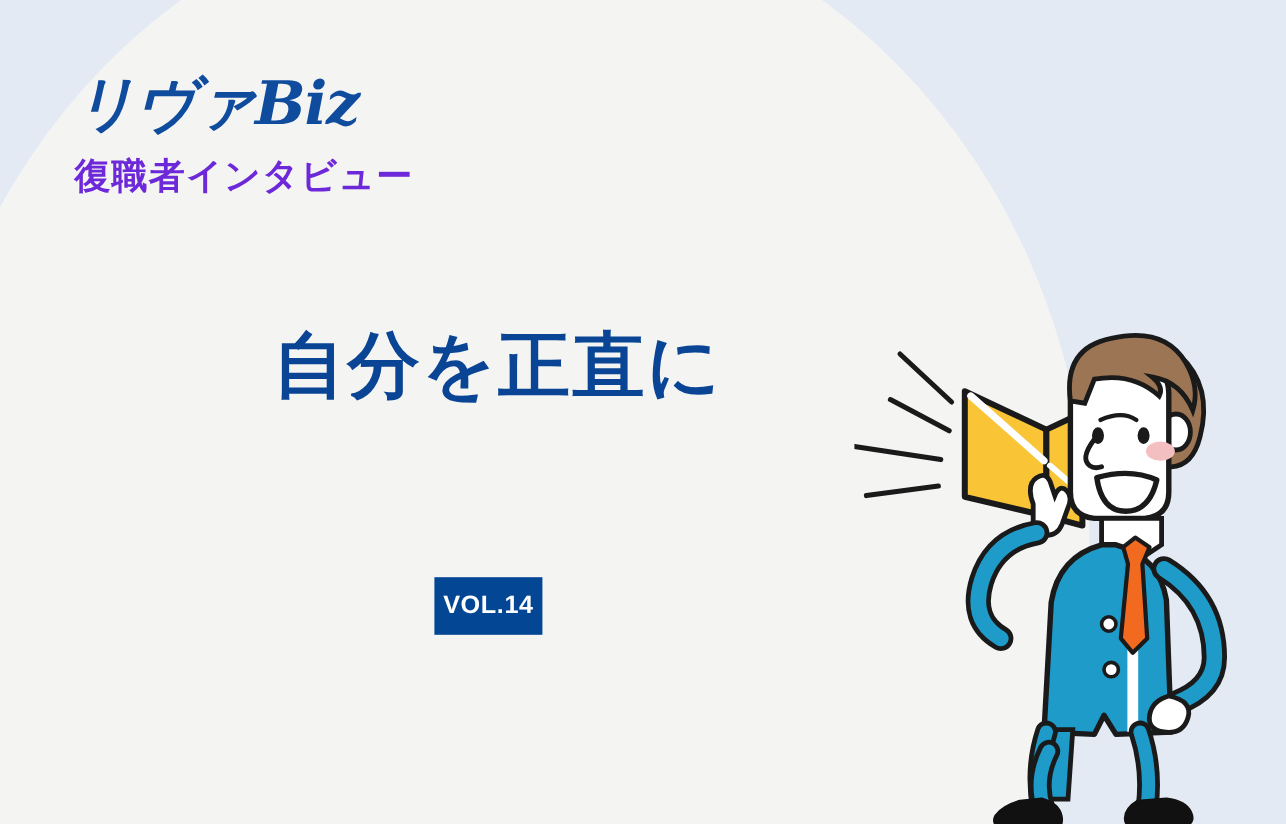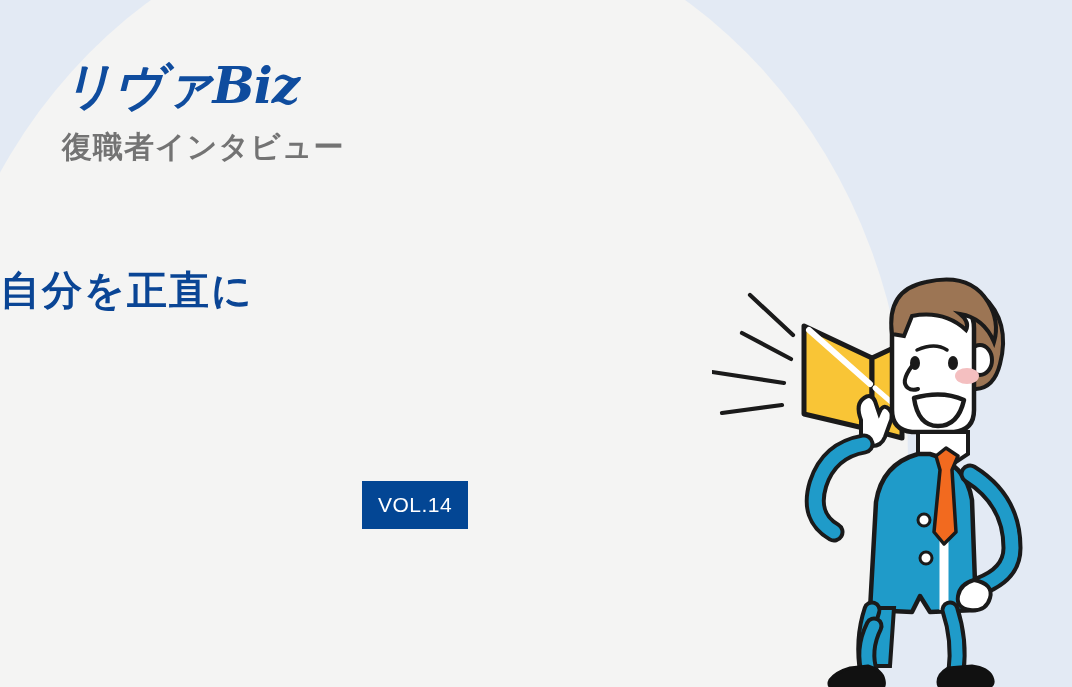--- a/index.html
+++ b/index.html
@@ -38,50 +38,51 @@
     line-height:1.02;
     letter-spacing:-1px;
     color:#0f4c9e;
     white-space:nowrap;
   }
   #brand-subtitle {
     margin-top:16px;
     font-size:30px;
     font-weight:700;
     letter-spacing:1px;
-    color:#737373;
+    color:#6d28d9;
     white-space:nowrap;
     text-align:right;
   }
   
   #headline {
     position:absolute;
     left:0; top:262px;
     width:830px;
     z-index:5;
+    text-align:center;
     color:#0a4595;
     font-weight:700;
-    font-size:40px;
+    font-size:60px;
     line-height:1.42;
     letter-spacing:2px;
   }
   #headline .line { display:block; white-space:nowrap; }
   
   #vol-badge {
     position:absolute;
     left:362px; top:481px;
-    width:106px; height:48px;
+    width:90px; height:48px;
     background:#034694;
     color:#ffffff;
     z-index:5;
     display:flex;
     align-items:center;
     justify-content:center;
     font-size:21px;
-    font-weight:400;
+    font-weight:700;
     letter-spacing:0.5px;
   }
   
   #illustration {
     position:absolute;
     left:712px; top:248px;
     width:360px; height:439px;
     z-index:6;
   }
   #illustration svg { display:block; width:100%; height:100%; }

